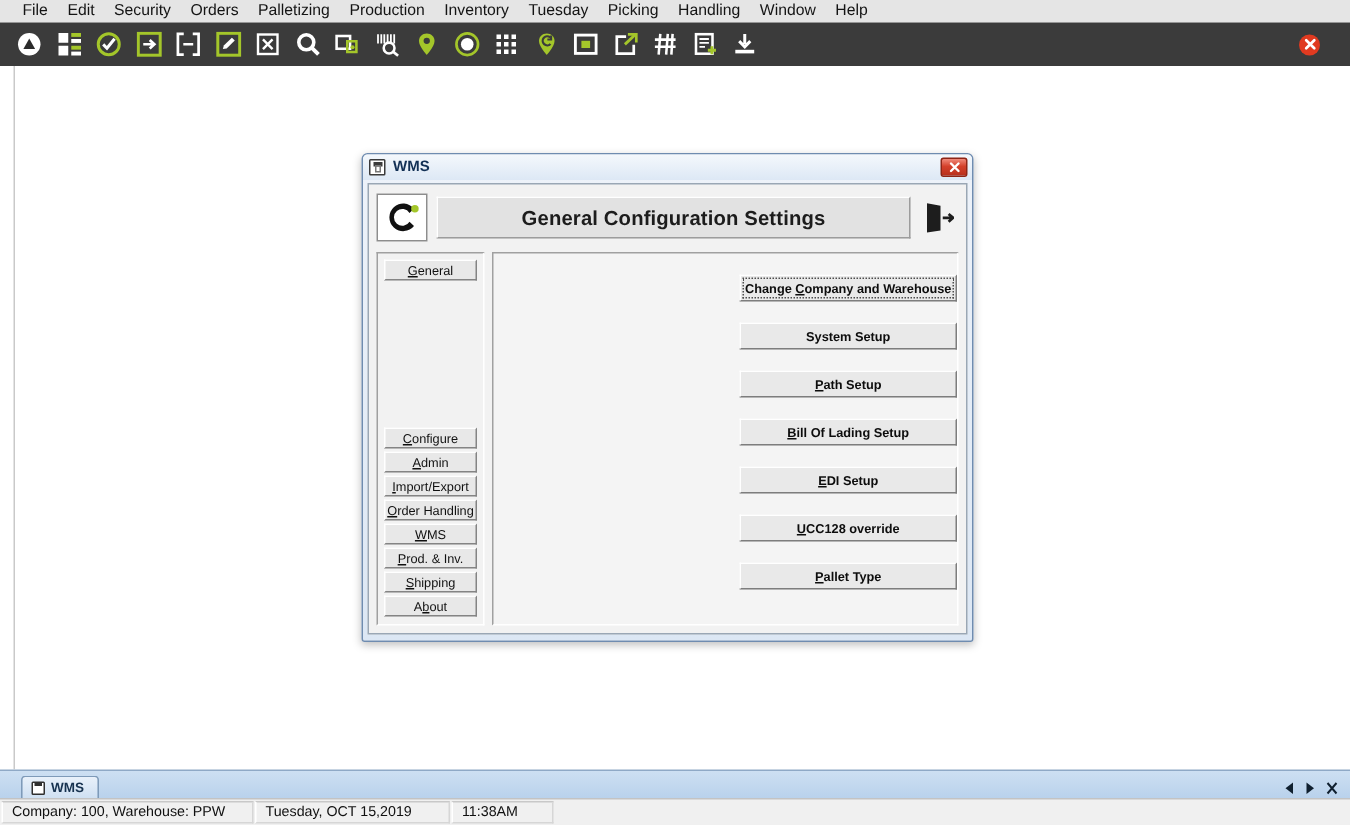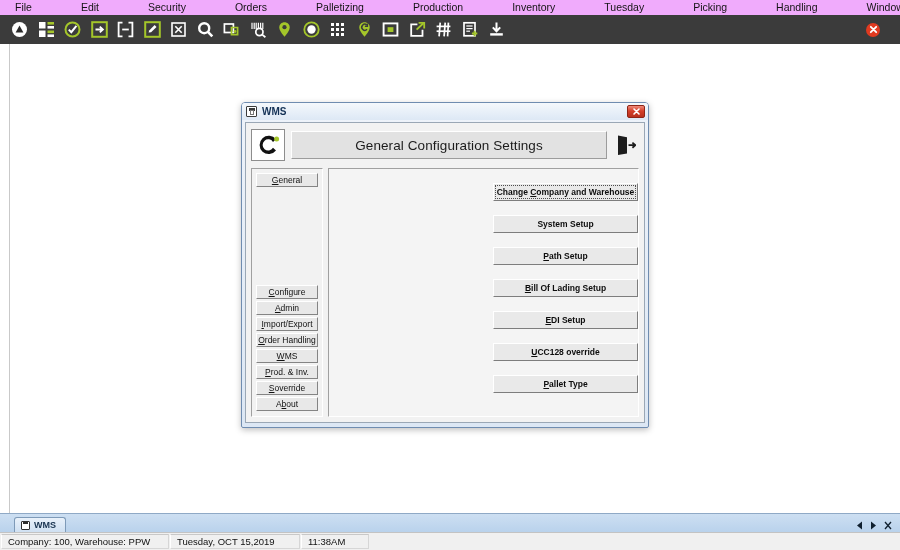--- a/index.html
+++ b/index.html
@@ -67,26 +67,25 @@
   .win-btn {
     width: 38px; height: 22px;
     display: flex; align-items: center; justify-content: center;
     color: #2a2a2a;
   }
   .win-btn svg { display: block; }
 
   
   .menubar {
     height: 15px;
-    background: #f0abfc;
+    background: #e5e5e5;
     display: flex;
     align-items: center;
     padding-left: 15px;
     flex: 0 0 auto;
-    gap: 36px;
   }
   .menu-item {
     font-size: 10.5px;
     color: #141414;
     margin-right: 13px;
     white-space: nowrap;
     line-height: 15px;
   }
 
   
@@ -224,21 +223,21 @@
     margin: 0 6px;
     background: #e2e2e2;
     border-top: 1px solid #ffffff;
     border-left: 1px solid #ffffff;
     border-right: 1px solid #9c9c9c;
     border-bottom: 1px solid #9c9c9c;
     display: flex; align-items: center; justify-content: center;
   }
   .dlg-header-title span {
     font-size: 13.5px;
-    font-weight: normal;
+    font-weight: bold;
     color: #1c1c1c;
     letter-spacing: 0.1px;
   }
   .exit-icon {
     width: 26px; height: 30px;
     display: flex; align-items: center; justify-content: center;
     flex: 0 0 auto;
   }
   .exit-icon svg { display: block; }
 
@@ -651,21 +650,21 @@
             <div class="sb-btn">
               <span class="mn">W</span>
                 <span>MS</span>
             </div>
             <div class="sb-btn">
               <span class="mn">P</span>
                 <span>rod. &amp; Inv.</span>
             </div>
             <div class="sb-btn">
               <span class="mn">S</span>
-                <span>override</span>
+                <span>hipping</span>
             </div>
             <div class="sb-btn">
               <span>A</span>
                 <span class="mn">b</span>
                 <span>out</span>
             </div>
           </div>
 
           <div class="content-pane">
 

